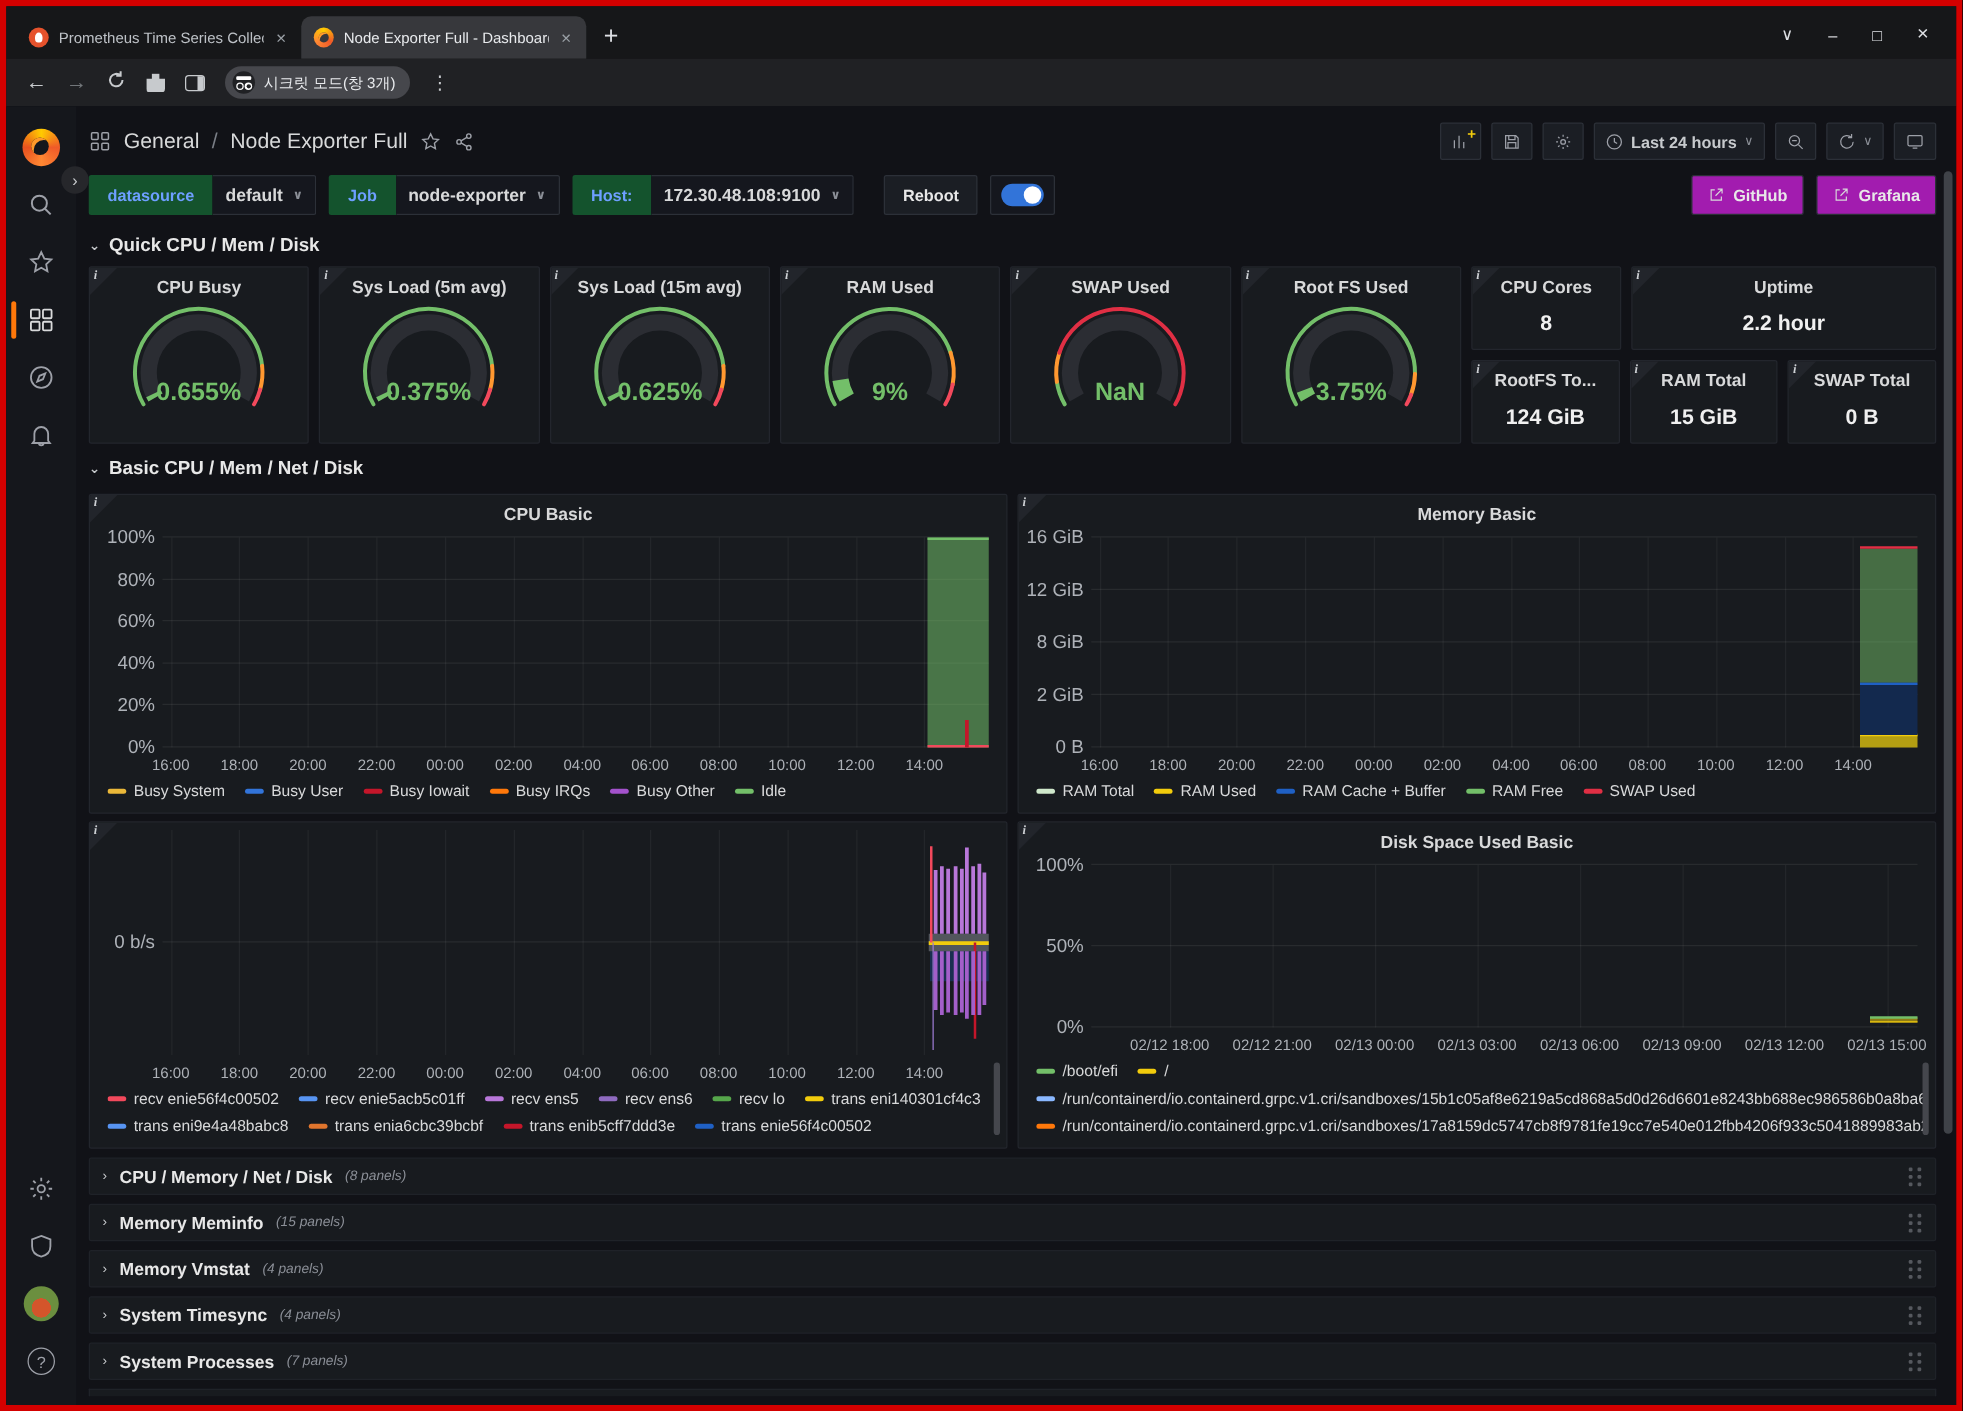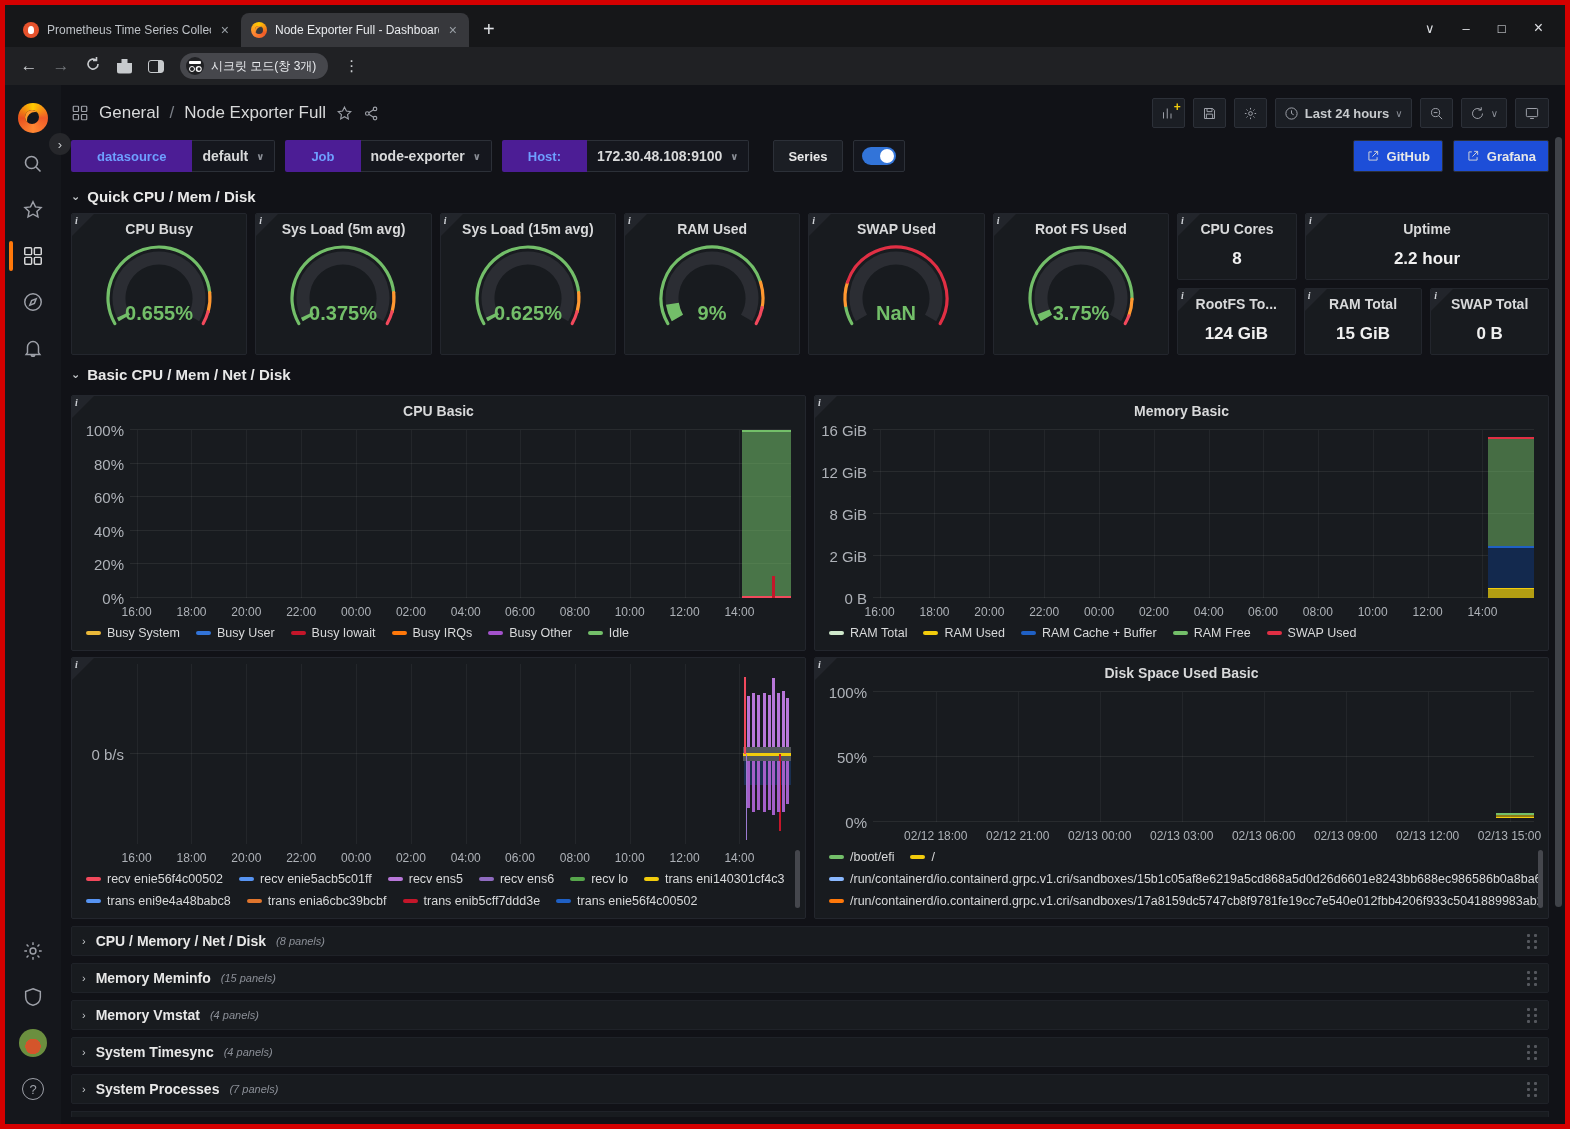--- a/index.html
+++ b/index.html
@@ -64,29 +64,29 @@
   .bc svg { stroke:#9da0a8; fill:none; stroke-width:1.6; }
   .hdr-right { margin-left:auto; display:flex; gap:8px; align-items:center; }
   .ic-btn { height:30px; min-width:32px; background:#1b1e24; border:1px solid #2c3038; border-radius:2px; display:flex; align-items:center; justify-content:center; gap:6px; color:#9da0a8; font-size:13px; padding:0 8px; position:relative; }
   .ic-btn svg { stroke:#9da0a8; fill:none; stroke-width:1.6; }
   .ic-btn .plus { color:#f2cc0c; font-weight:bold; font-size:12px; position:absolute; right:3px; top:1px; }
   .tr-label { color:#c7cacd; font-weight:600; }
 
   
   .subbar { height:42px; display:flex; align-items:center; gap:10px; margin-top:2px; }
   .var-group { display:flex; height:32px; }
-  .var-label { background:#4c1d95; color:#6e9fff; font-size:13px; font-weight:600; display:flex; align-items:center; padding:0 26px; border-radius:2px 0 0 2px; }
+  .var-label { background:#14532d; color:#6e9fff; font-size:13px; font-weight:600; display:flex; align-items:center; padding:0 15px; border-radius:2px 0 0 2px; }
   .var-value { background:#15171e; border:1px solid #2c3038; border-left:none; color:#d8d9da; font-size:14px; font-weight:600; display:flex; align-items:center; gap:8px; padding:0 10px; border-radius:0 2px 2px 0; }
   .caret { color:#8b8f97; font-size:10px; }
   .reboot-btn { height:32px; background:#1b1e24; border:1px solid #2c3038; border-radius:2px; color:#e8e8e8; font-weight:700; font-size:13px; display:flex; align-items:center; padding:0 14px; margin-left:14px; }
   .toggle-wrap { height:32px; background:#15171e; border:1px solid #2c3038; border-radius:2px; display:flex; align-items:center; padding:0 8px; }
   .toggle { width:34px; height:18px; background:#3274d9; border-radius:9px; position:relative; }
   .toggle::after { content:""; position:absolute; right:2px; top:2px; width:14px; height:14px; border-radius:50%; background:#fff; }
   .link-btns { margin-left:auto; display:flex; gap:10px; }
-  .link-btn { height:32px; background:#1d4ed8; border:1px solid #2c3038; border-radius:2px; color:#e8e8e8; font-weight:700; font-size:13px; display:flex; align-items:center; gap:7px; padding:0 12px; }
+  .link-btn { height:32px; background:#a21caf; border:1px solid #2c3038; border-radius:2px; color:#e8e8e8; font-weight:700; font-size:13px; display:flex; align-items:center; gap:7px; padding:0 12px; }
   .link-btn svg { stroke:#d8d9da; fill:none; stroke-width:1.6; }
 
   .rowtitle { height:30px; display:flex; align-items:center; gap:7px; color:#e8e8e8; font-weight:700; font-size:15px; margin-top:4px; }
   .rowtitle .chev { color:#c7cacd; font-size:11px; }
 
   
   .panel { background:#181b1f; border:1px solid #23262d; border-radius:2px; position:relative; overflow:hidden; }
   .corner { position:absolute; left:0; top:0; width:0; height:0; border-top:22px solid #22252b; border-right:22px solid transparent; }
   .corner span { position:absolute; left:3px; top:-21px; color:#cfd2d6; font-size:10px; font-weight:700; font-family:"Liberation Serif",serif; font-style:italic; }
   .panel-title { text-align:center; color:#d8d9da; font-size:14px; font-weight:600; padding-top:7px; height:28px; }
@@ -311,21 +311,21 @@
               <span class="caret">∨</span>
             </span>
         </div>
         <div class="var-group">
           <span class="var-label">Host:</span>
           <span class="var-value">
               <span>172.30.48.108:9100</span>
               <span class="caret">∨</span>
             </span>
         </div>
-        <div class="reboot-btn">Series</div>
+        <div class="reboot-btn">Reboot</div>
         <div class="toggle-wrap">
             <span class="toggle"></span>
           </div>
         <div class="link-btns">
           <div class="link-btn">
               <svg width="14" height="14" viewBox="0 0 24 24">
                 <path d="M10 5H5v14h14v-5M14 4h6v6M20 4l-9 9"></path>
               </svg>
               <span>GitHub</span>
             </div>

